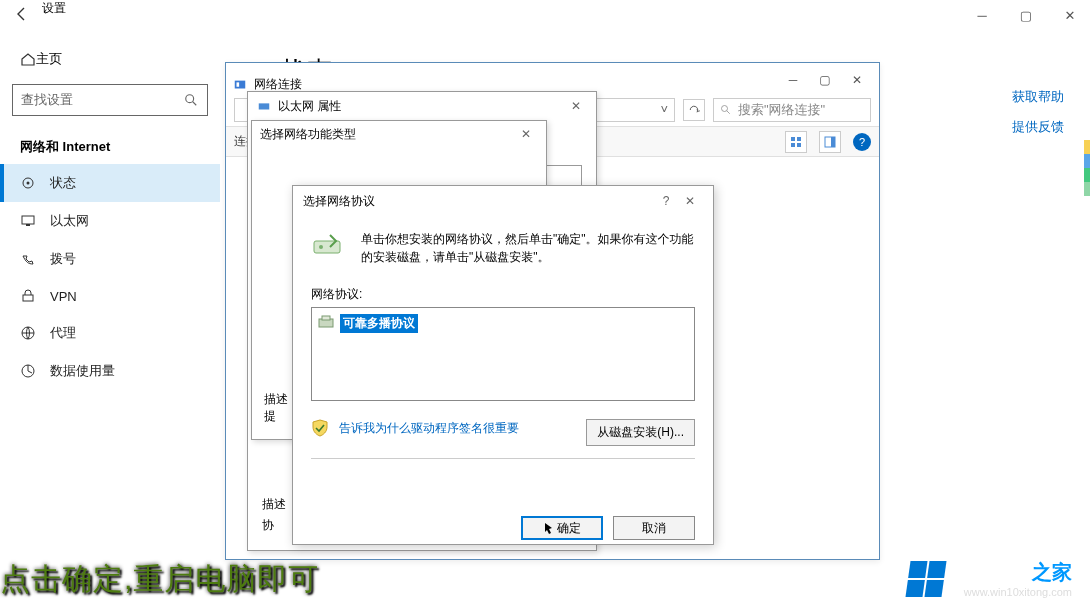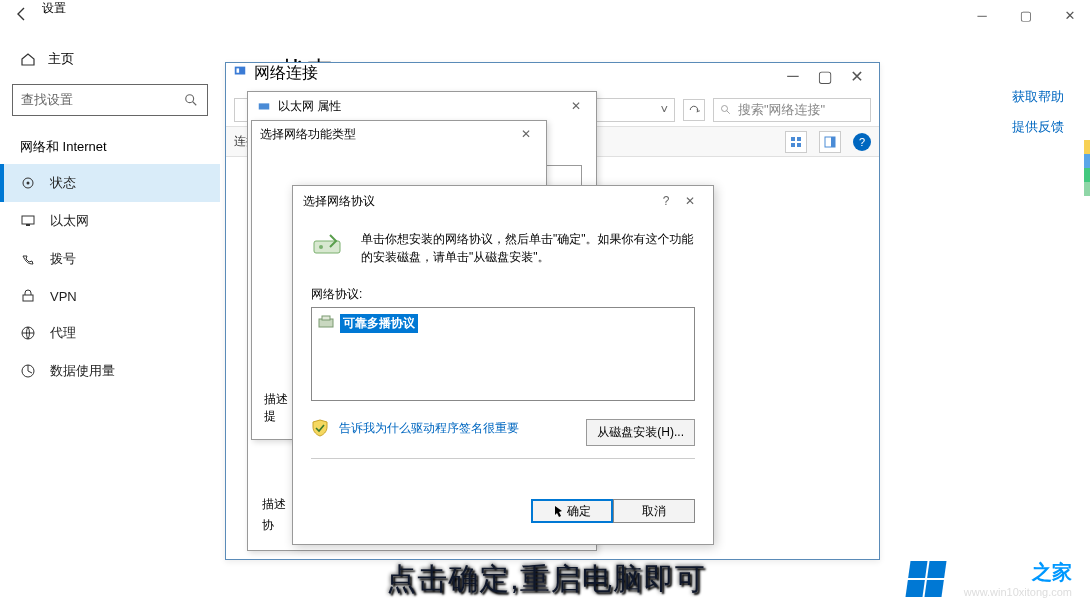--- a/index.html
+++ b/index.html
@@ -5,34 +5,34 @@
 *{box-sizing:border-box;margin:0;padding:0;font-family:"Microsoft YaHei","Segoe UI",sans-serif;}
 body{width:1092px;height:612px;background:#fff;overflow:hidden;position:relative;font-size:13px;color:#000;}
 
 .settings{position:absolute;left:0;top:0;width:1092px;height:612px;background:#fff;}
 .settings-header{height:32px;display:flex;align-items:flex-start;padding:0 8px;}
 .back-btn{width:28px;height:28px;display:flex;align-items:center;justify-content:center;color:#333;}
 .settings-title{margin-left:6px;font-size:12px;}
 .win-controls{position:absolute;right:0;top:0;display:flex;}
 .win-btn{width:44px;height:30px;display:flex;align-items:center;justify-content:center;color:#555;}
 .sidebar{position:absolute;left:0;top:40px;width:220px;}
-.home-row{display:flex;align-items:center;padding:10px 20px;gap:12px;}
+.home-row{display:flex;align-items:center;padding:10px 20px;}
 .search-box{margin:6px 12px 14px;border:1px solid #666;height:32px;display:flex;align-items:center;padding:0 8px;color:#666;font-size:13px;justify-content:space-between;}
-.cat-title{padding:8px 20px;font-size:13px;font-weight:400;}
+.cat-title{padding:8px 20px;font-size:13px;font-weight:700;}
 .side-item{display:flex;align-items:center;padding:10px 20px;gap:14px;font-size:13px;color:#222;}
 .side-item.active{background:#d9ecf9;position:relative;}
 .side-item.active::before{content:"";position:absolute;left:0;top:0;bottom:0;width:4px;background:#0078d4;}
 .icn{width:16px;height:16px;display:inline-flex;align-items:center;justify-content:center;color:#333;font-size:14px;}
 .content{position:absolute;left:280px;top:40px;}
 .page-heading{font-size:26px;font-weight:400;padding:14px 0;}
 .right-links{position:absolute;right:28px;top:88px;display:flex;flex-direction:column;gap:12px;font-size:13px;}
 .link{color:#0067c0;cursor:pointer;}
 
 .nc-window{position:absolute;left:225px;top:62px;width:655px;height:498px;background:#fff;border:1px solid #5a8bb8;box-shadow:0 2px 6px rgba(0,0,0,.08);}
-.nc-title{height:30px;display:flex;align-items:flex-start;padding:0 6px;font-size:16px;}
+.nc-title{height:30px;display:flex;align-items:flex-end;padding:0 6px;font-size:12px;}
 .nc-win-controls{margin-left:auto;display:flex;}
 .nc-btn{width:32px;height:26px;display:flex;align-items:center;justify-content:center;color:#555;}
 .nc-addr{height:34px;display:flex;align-items:center;padding:0 8px;border-bottom:1px solid #e0e0e0;gap:8px;}
 .nc-addr-bar{flex:1;border:1px solid #ccc;height:24px;display:flex;align-items:center;padding:0 6px;}
 .nc-ref{width:22px;height:22px;border:1px solid #ccc;display:flex;align-items:center;justify-content:center;}
 .nc-search{border:1px solid #ccc;height:24px;width:158px;display:flex;align-items:center;padding:0 6px;color:#888;gap:6px;}
 .nc-toolbar{height:30px;display:flex;align-items:center;padding:0 8px;gap:12px;font-size:12px;color:#333;background:#f8f8f8;border-bottom:1px solid #e0e0e0;}
 .nc-toolbar .sp{flex:1;}
 .tb-ic{width:22px;height:22px;display:flex;align-items:center;justify-content:center;border:1px solid transparent;}
 .tb-ic.b{border:1px solid #ccc;background:#fff;}
@@ -58,26 +58,26 @@
 .proto-instr{display:flex;gap:14px;align-items:flex-start;line-height:1.5;}
 .inst-ic{width:36px;height:28px;flex-shrink:0;display:flex;align-items:center;justify-content:center;}
 .proto-label{margin:20px 0 4px;}
 .proto-list{border:1px solid #888;height:94px;padding:4px;}
 .proto-item{display:flex;align-items:center;gap:6px;padding:2px 2px;font-weight:bold;}
 .proto-item.sel .txt{background:#0078d4;color:#fff;padding:1px 3px;}
 .drv-row{display:flex;align-items:flex-start;gap:10px;margin-top:18px;}
 .shield-ic{width:18px;height:18px;flex-shrink:0;}
 .drv-text{font-size:12px;line-height:1.5;}
 .disk-btn{margin-left:auto;padding:4px 10px;border:1px solid #999;background:#f3f3f3;font-size:12px;}
-.btn-row{position:absolute;bottom:21px;right:18px;display:flex;}
+.btn-row{position:absolute;bottom:4px;right:18px;display:flex;gap:10px;}
 .btn{width:82px;height:24px;border:1px solid #888;background:#f3f3f3;font-size:12px;display:flex;align-items:center;justify-content:center;}
 .btn.primary{border:2px solid #0078d4;}
 .hr{height:1px;background:#ccc;margin:12px 0;}
 
-.caption{position:absolute;left:0;right:0;bottom:12px;text-align:center;font-size:30px;color:#0f172a;text-shadow:0 0 4px #000,2px 2px 2px #000;font-weight:500;letter-spacing:1px;}
+.caption{position:absolute;left:0;right:0;bottom:12px;text-align:left;font-size:30px;color:#4d7c0f;text-shadow:0 0 4px #000,2px 2px 2px #000;font-weight:500;letter-spacing:1px;}
 .logo{position:absolute;right:20px;bottom:14px;text-align:right;color:#fff;}
 .logo-row{display:flex;align-items:center;gap:20px;justify-content:flex-end;}
 .win-logo{width:36px;height:36px;display:grid;grid-template-columns:1fr 1fr;grid-template-rows:1fr 1fr;gap:2px;transform:skewX(-8deg);}
 .win-logo span{background:#0078d4;}
 .logo-t1{font-size:20px;font-weight:600;}
 .logo-t1 .zj{color:#0098ff;}
 .logo-t2{font-size:11px;color:#ddd;}
 .scroll-ind2{position:absolute;right:2px;top:140px;width:6px;height:56px;display:flex;flex-direction:column;}
 .scroll-ind2 i{flex:1;background:#39c676;}
 .scroll-ind2 i:nth-child(1){background:#f7d155;}

